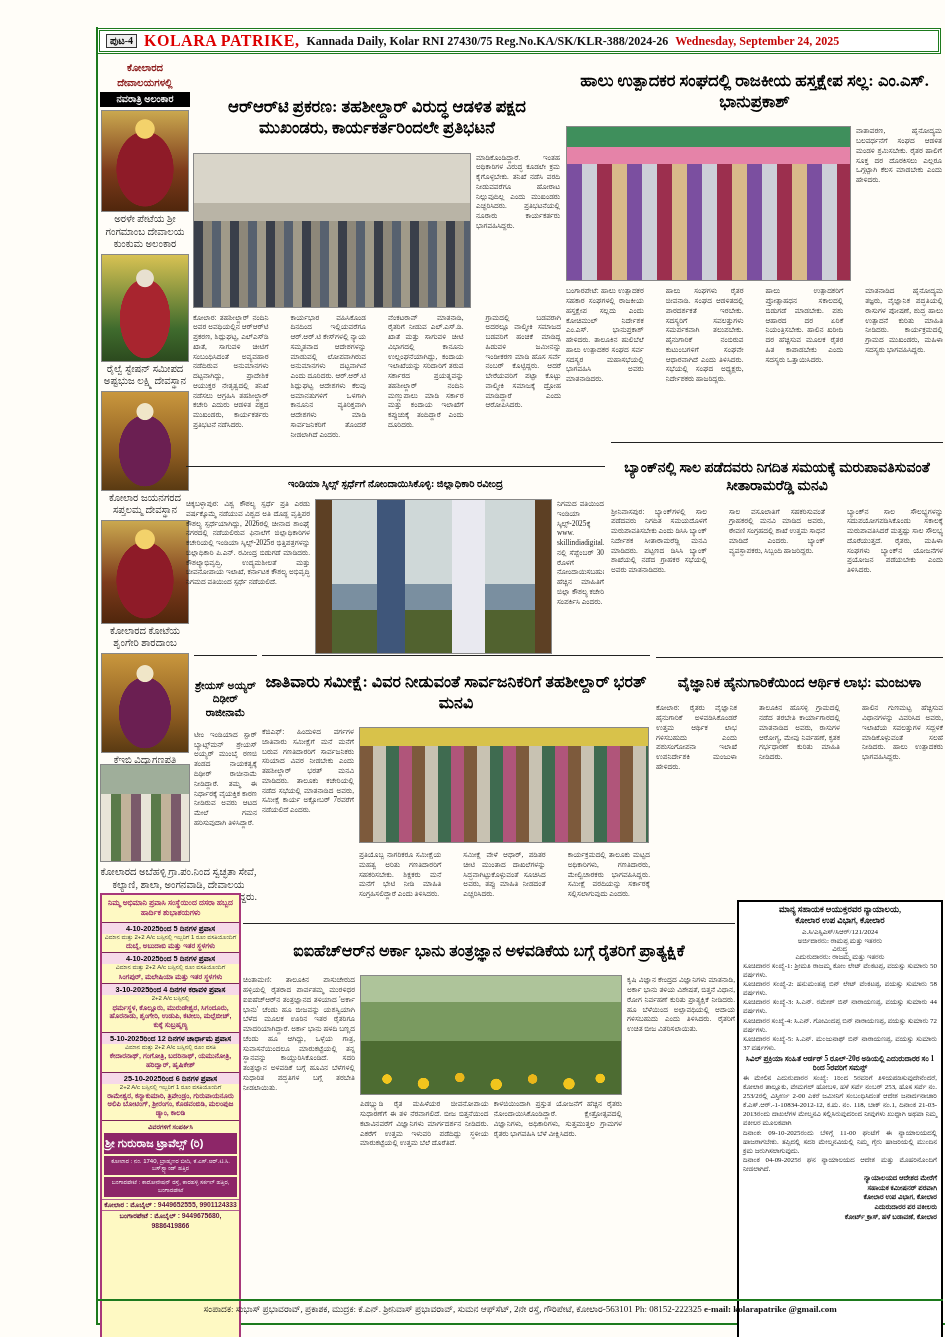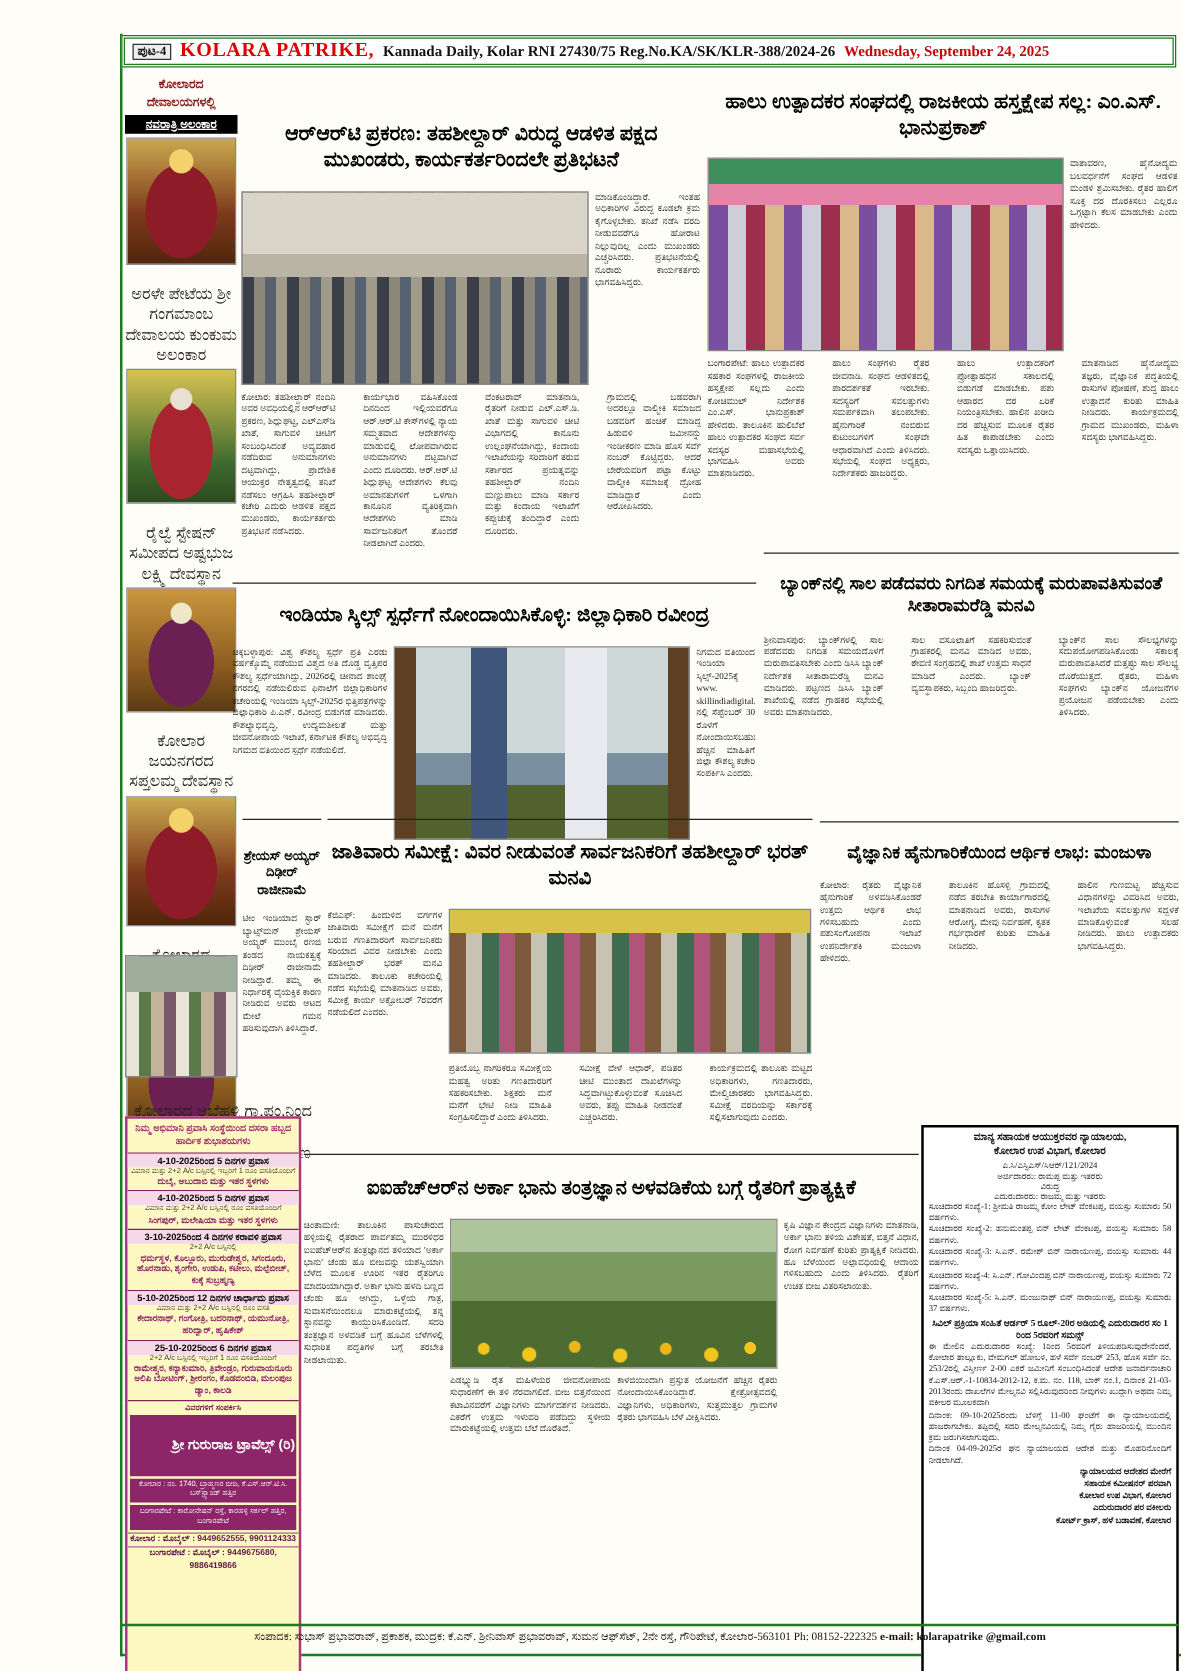--- a/index.html
+++ b/index.html
@@ -9,51 +9,51 @@
          border-left:2px solid #1d7a1d;border-right:2px solid #1d7a1d;border-bottom:2px solid #1d7a1d;}
   
   .masthead{position:absolute;left:97px;top:28px;width:844px;height:26px;border:3px double #1d7a1d;
             background:#fff;display:flex;align-items:center;gap:7px;padding:0 6px;box-sizing:border-box;white-space:nowrap;overflow:hidden;}
   .m-page{font-size:10px;font-weight:bold;border:1px solid #333;padding:0 3px;background:#eee;}
   .m-brand{font-size:16px;font-weight:bold;color:#dd0000;letter-spacing:.5px;}
   .m-sub{font-size:12px;font-weight:bold;color:#111;}
   .m-date{font-size:12px;font-weight:bold;color:#c40808;}
   
   .col{font-size:7.3px;line-height:1.34;text-align:justify;color:#191919;}
-  .cap{font-size:13px;line-height:1.25;text-align:center;color:#222;margin-top:15px;}
+  .cap{font-size:10px;line-height:1.25;text-align:center;color:#222;}
   .ph{background:#b9ae97;position:relative;overflow:hidden;border:1px solid #888;box-sizing:border-box;}
   
   .ph-deity-a{background:radial-gradient(circle at 50% 18%,#f3d26b 0 10%,transparent 11%),radial-gradient(ellipse 55% 62% at 50% 58%,#8e1b28 0 60%,transparent 61%),linear-gradient(180deg,#caa84f,#7d3a1b 60%,#50260c);}
   .ph-deity-b{background:radial-gradient(circle at 50% 22%,#e8e0d0 0 9%,transparent 10%),radial-gradient(ellipse 50% 64% at 50% 60%,#a8252f 0 58%,transparent 59%),linear-gradient(180deg,#d8c253,#3f6b2d 70%,#2c4a1e);}
   .ph-deity-c{background:radial-gradient(circle at 50% 20%,#f0e6c8 0 9%,transparent 10%),radial-gradient(ellipse 52% 62% at 50% 60%,#6b1f52 0 58%,transparent 59%),linear-gradient(180deg,#c9973d,#8a5a20 65%,#5a3a12);}
   .ph-crowd{background:linear-gradient(180deg,#d9d5c9 0 32%,#b9b4a6 32% 44%,transparent 44%),repeating-linear-gradient(90deg,#3a3f4a 0 9px,#8d8779 9px 18px,#57616f 18px 27px,#a09a89 27px 36px),linear-gradient(#6b6b63,#474740);}
   .ph-event{background:linear-gradient(180deg,#3f8f5c 0 13%,#e583a8 13% 24%,transparent 24%),repeating-linear-gradient(90deg,#7b4fa0 0 15px,#cdcfd8 15px 30px,#9c2f4e 30px 45px,#d9b98a 45px 60px),linear-gradient(#8c8476,#6e665a);}
   .ph-office{background:linear-gradient(90deg,#5d4024 0 7%,transparent 7% 93%,#5d4024 93%),linear-gradient(90deg,transparent 0 26%,#3f567a 26% 38%,transparent 38% 58%,#e9e9f0 58% 72%,transparent 72%),linear-gradient(180deg,#cfd8d8 0 55%,#7a8fa0 55% 72%,#51622f 72%);}
   .ph-banner{background:linear-gradient(180deg,#d8c24a 0 16%,transparent 16%),repeating-linear-gradient(90deg,#7d5a3c 0 13px,#c8c2b2 13px 26px,#3f6b50 26px 39px,#b0557a 39px 52px),linear-gradient(#97907e,#6d6658);}
   .ph-field{background:linear-gradient(180deg,#aec49a 0 22%,#7a9a60 22% 55%,#4d6c32 55%),linear-gradient(90deg,transparent 0 18%,#6b4a7a 18% 26%,transparent 26% 44%,#c77b4a 44% 52%,transparent 52% 76%,#e0e0e8 76% 84%,transparent 84%);}
   .ph-field:after{content:"";position:absolute;left:0;right:0;bottom:0;height:26%;
      background:radial-gradient(circle 5px at 10% 50%,#f2c51d 90%,transparent),radial-gradient(circle 6px at 24% 65%,#f2c51d 90%,transparent),radial-gradient(circle 5px at 38% 45%,#eab61a 90%,transparent),radial-gradient(circle 6px at 52% 68%,#f2c51d 90%,transparent),radial-gradient(circle 5px at 66% 50%,#eab61a 90%,transparent),radial-gradient(circle 6px at 80% 66%,#f2c51d 90%,transparent),radial-gradient(circle 5px at 92% 48%,#f2c51d 90%,transparent);}
   .ph-group{background:linear-gradient(180deg,#9fae9a 0 30%,transparent 30%),repeating-linear-gradient(90deg,#e8e4d8 0 10px,#5a7a4a 10px 20px,#c2b39a 20px 30px,#7a5a6a 30px 40px),linear-gradient(#8a9a80,#5d6d50);}
   
   .rail{position:absolute;left:100px;top:60px;width:90px;}
   .rail-title{font-size:10px;font-weight:bold;color:#8b1a1a;text-align:center;line-height:1.5;}
-  .rail-banner{background:#000;color:#fff;font-size:9.5px;font-weight:bold;text-align:center;padding:2px 0;margin:2px 0 3px;text-decoration:underline;}
+  .rail-banner{background:#000;color:#fff;font-size:9.5px;font-weight:bold;text-align:center;padding:2px 0;margin:2px 0 3px;}
   .rail .ph{width:88px;height:100px;margin:2px auto 1px;}
   .rail .cap{margin-bottom:3px;}
   
   .headline{font-weight:bold;text-align:center;color:#000;}
   .a1{position:absolute;left:193px;top:56px;width:368px;}
   .a1 .headline{font-size:16.5px;line-height:1.3;margin-top:40px;}
   .a2{position:absolute;left:566px;top:56px;width:377px;}
   .a2 .headline{font-size:16.5px;line-height:1.3;}
   .prow{display:flex;gap:5px;margin-top:4px;}
   .cols4{display:flex;gap:22px;margin-top:5px;}
   .cols4 .col{flex:1;}
   .a3{position:absolute;left:186px;top:466px;width:419px;border-top:1px solid #222;padding-top:3px;}
-  .a3 .headline{font-size:16px;line-height:1.25;}
+  .a3 .headline{font-size:10px;line-height:1.25;}
   .a4{position:absolute;left:611px;top:442px;width:332px;border-top:1px solid #222;padding-top:4px;}
   .a4 .headline{font-size:14px;line-height:1.3;}
   .mini{position:absolute;left:194px;top:655px;width:63px;border-top:1px solid #222;padding-top:12px;}
   .mini .headline{font-size:10.5px;line-height:1.3;}
   .grpblock{position:absolute;left:100px;top:764px;width:90px;}
   .grpcap{position:absolute;left:100px;top:866px;width:157px;}
   .a5{position:absolute;left:262px;top:655px;width:388px;border-top:1px solid #222;padding-top:3px;}
   .a5 .headline{font-size:16px;line-height:1.3;}
   .a6{position:absolute;left:656px;top:657px;width:287px;border-top:1px solid #222;padding-top:4px;}
   .a6 .headline{font-size:14px;line-height:1.3;}
@@ -61,21 +61,21 @@
   .a7 .headline{font-size:16px;line-height:1.3;}
   
   .ad{position:absolute;left:100px;top:893px;width:141px;height:490px;border:2px solid #a8387a;background:#fef9c3;
       box-sizing:border-box;font-family:"Liberation Sans","DejaVu Sans",sans-serif;overflow:hidden;}
   .ad-head{color:#a12a6a;font-weight:bold;font-size:7.6px;text-align:center;padding:3px 2px;line-height:1.35;}
   .tour{border-top:1.5px solid #7c2458;}
   .tour-date{font-size:7.4px;font-weight:bold;text-align:center;color:#000;background:#f6d9e8;padding:1px 0;}
   .tour-note{font-size:6px;text-align:center;color:#333;line-height:1.2;padding:0 2px;}
   .tour-dest{font-size:7px;font-weight:bold;text-align:center;color:#8d2668;line-height:1.25;padding:1px 2px 2px;}
   .ad-contact{font-size:6.5px;font-weight:bold;text-align:center;color:#6a1a4a;border-top:1.5px solid #7c2458;padding-top:2px;}
-  .ad-name{background:#8d2668;color:#fff;font-size:11px;font-weight:bold;text-align:right;padding:18px 1px;margin:2px;line-height:1.15;}
+  .ad-name{background:#8d2668;color:#fff;font-size:11px;font-weight:bold;text-align:left;padding:4px 1px;margin:2px;line-height:1.15;}
   .ad-addr{background:#8d2668;color:#fff;font-size:6px;text-align:center;line-height:1.3;margin:0 2px 2px;padding:2px;}
   .ad-ph{font-size:6.8px;font-weight:bold;color:#5c1240;text-align:center;line-height:1.5;border-top:1px solid #b06090;}
   
   .notice{position:absolute;left:737px;top:856px;width:206px;height:441px;border:2px solid #000;background:#fff;
           box-sizing:border-box;padding:3px 4px;overflow:hidden;margin-top:44px;}
   .nt-title{font-size:8.4px;font-weight:bold;text-align:center;line-height:1.3;}
   .nt-case{font-size:7px;text-align:center;margin:1px 0;}
   .nt-line{font-size:6.9px;line-height:1.32;text-align:justify;}
   .nt-center{font-size:6.9px;text-align:center;}
   .nt-sub{font-size:7.4px;font-weight:bold;text-align:center;margin:2px 0 1px;}

